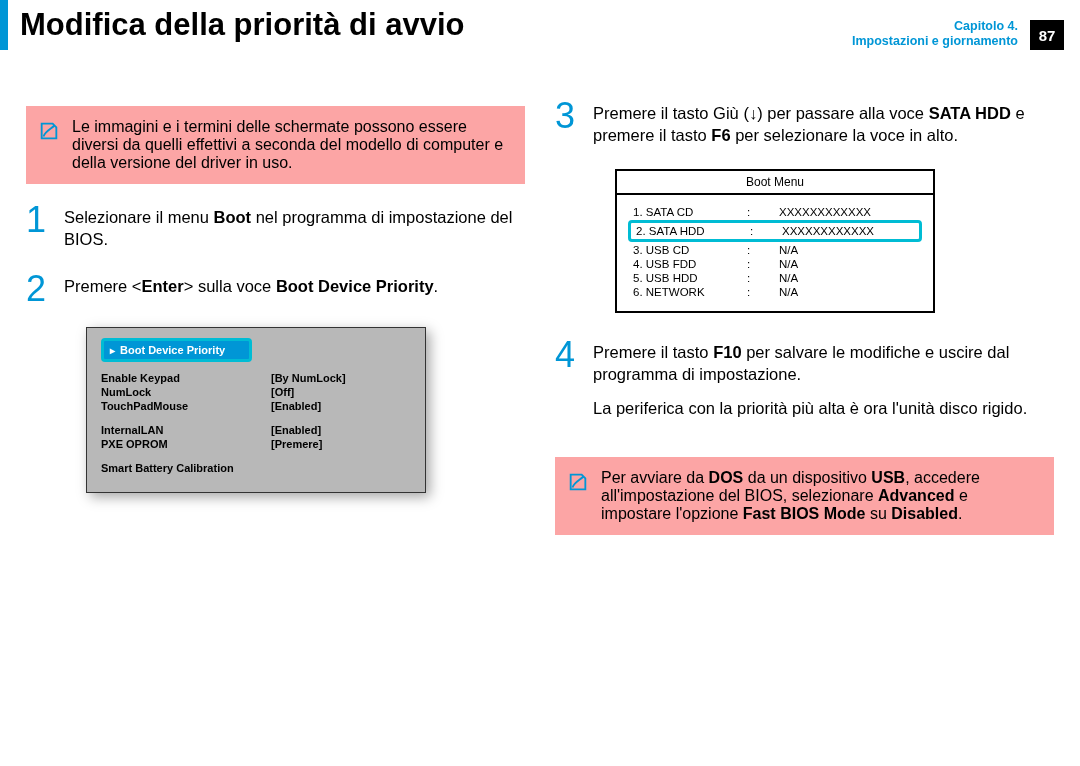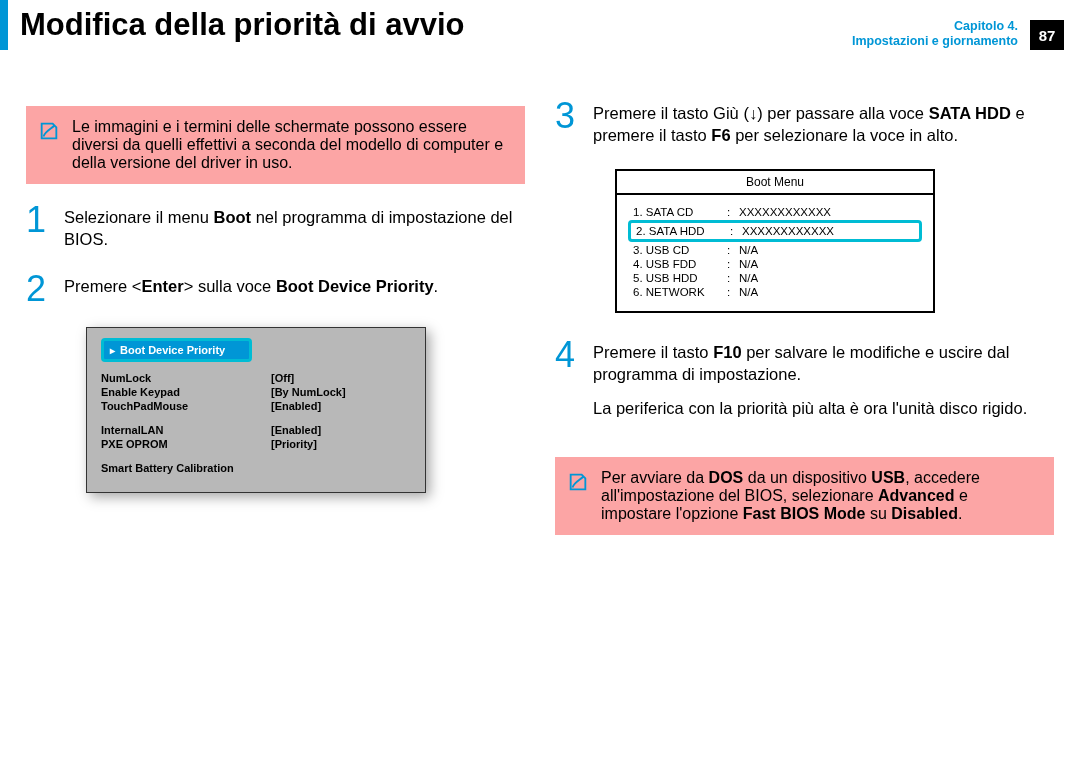--- a/index.html
+++ b/index.html
@@ -123,21 +123,21 @@
     margin: 2px auto 26px 60px;
     border: 2px solid #000;
     font-family: Arial, sans-serif;
     font-size: 11.5px;
   }
   .bios2 .bm-title {
     text-align:center; font-size:12px; padding:4px 0; border-bottom:2px solid #000;
   }
   .bios2 .inner { padding:10px 14px 12px 14px; }
   .bios2 .legend { font-size:11px; margin-bottom:4px; }
-  .bios2 .r { display:flex; gap:4px; padding:1px 2px; }
+  .bios2 .r { display:flex; gap:24px; padding:1px 2px; }
   .bios2 .r .n { width:90px; }
   .bios2 .r .c { width:8px; }
   .bios2 .hl2 { border:3px solid #00bcd4; border-radius:4px; margin:1px -3px; padding:1px 3px; }
 </style>
 </head>
 <body>
 
 <div class="header">
   <div class="header-bar"></div>
   <div class="header-title">Modifica della priorità di avvio</div>
@@ -174,39 +174,39 @@
     <div class="step">
       <div class="step-num">2</div>
       <div class="step-body">
         <span>Premere &lt;</span><b>Enter</b><span>&gt; sulla voce </span><b>Boot Device Priority</b><span>.</span>
       </div>
     </div>
 
     <div class="bios1">
       <span class="hl"><span class="tri"></span><span>Boot Device Priority</span></span>
       <div class="row">
+          <span class="lab">Enable Keypad</span>
+          <span>[By NumLock]</span>
+        </div>
+      <div class="row">
           <span class="lab">NumLock</span>
           <span>[Off]</span>
         </div>
       <div class="row">
-          <span class="lab">Enable Keypad</span>
-          <span>[By NumLock]</span>
-        </div>
-      <div class="row">
           <span class="lab">TouchPadMouse</span>
           <span>[Enabled]</span>
         </div>
       <div class="spacer"></div>
       <div class="row">
           <span class="lab">InternalLAN</span>
           <span>[Enabled]</span>
         </div>
       <div class="row">
           <span class="lab">PXE OPROM</span>
-          <span>[Priority]</span>
+          <span>[Premere]</span>
         </div>
       <div class="spacer"></div>
       <div class="row">
           <span class="lab">Smart Battery Calibration</span>
         </div>
     </div>
   </div>
 
   <div class="col">
     <div class="step">

